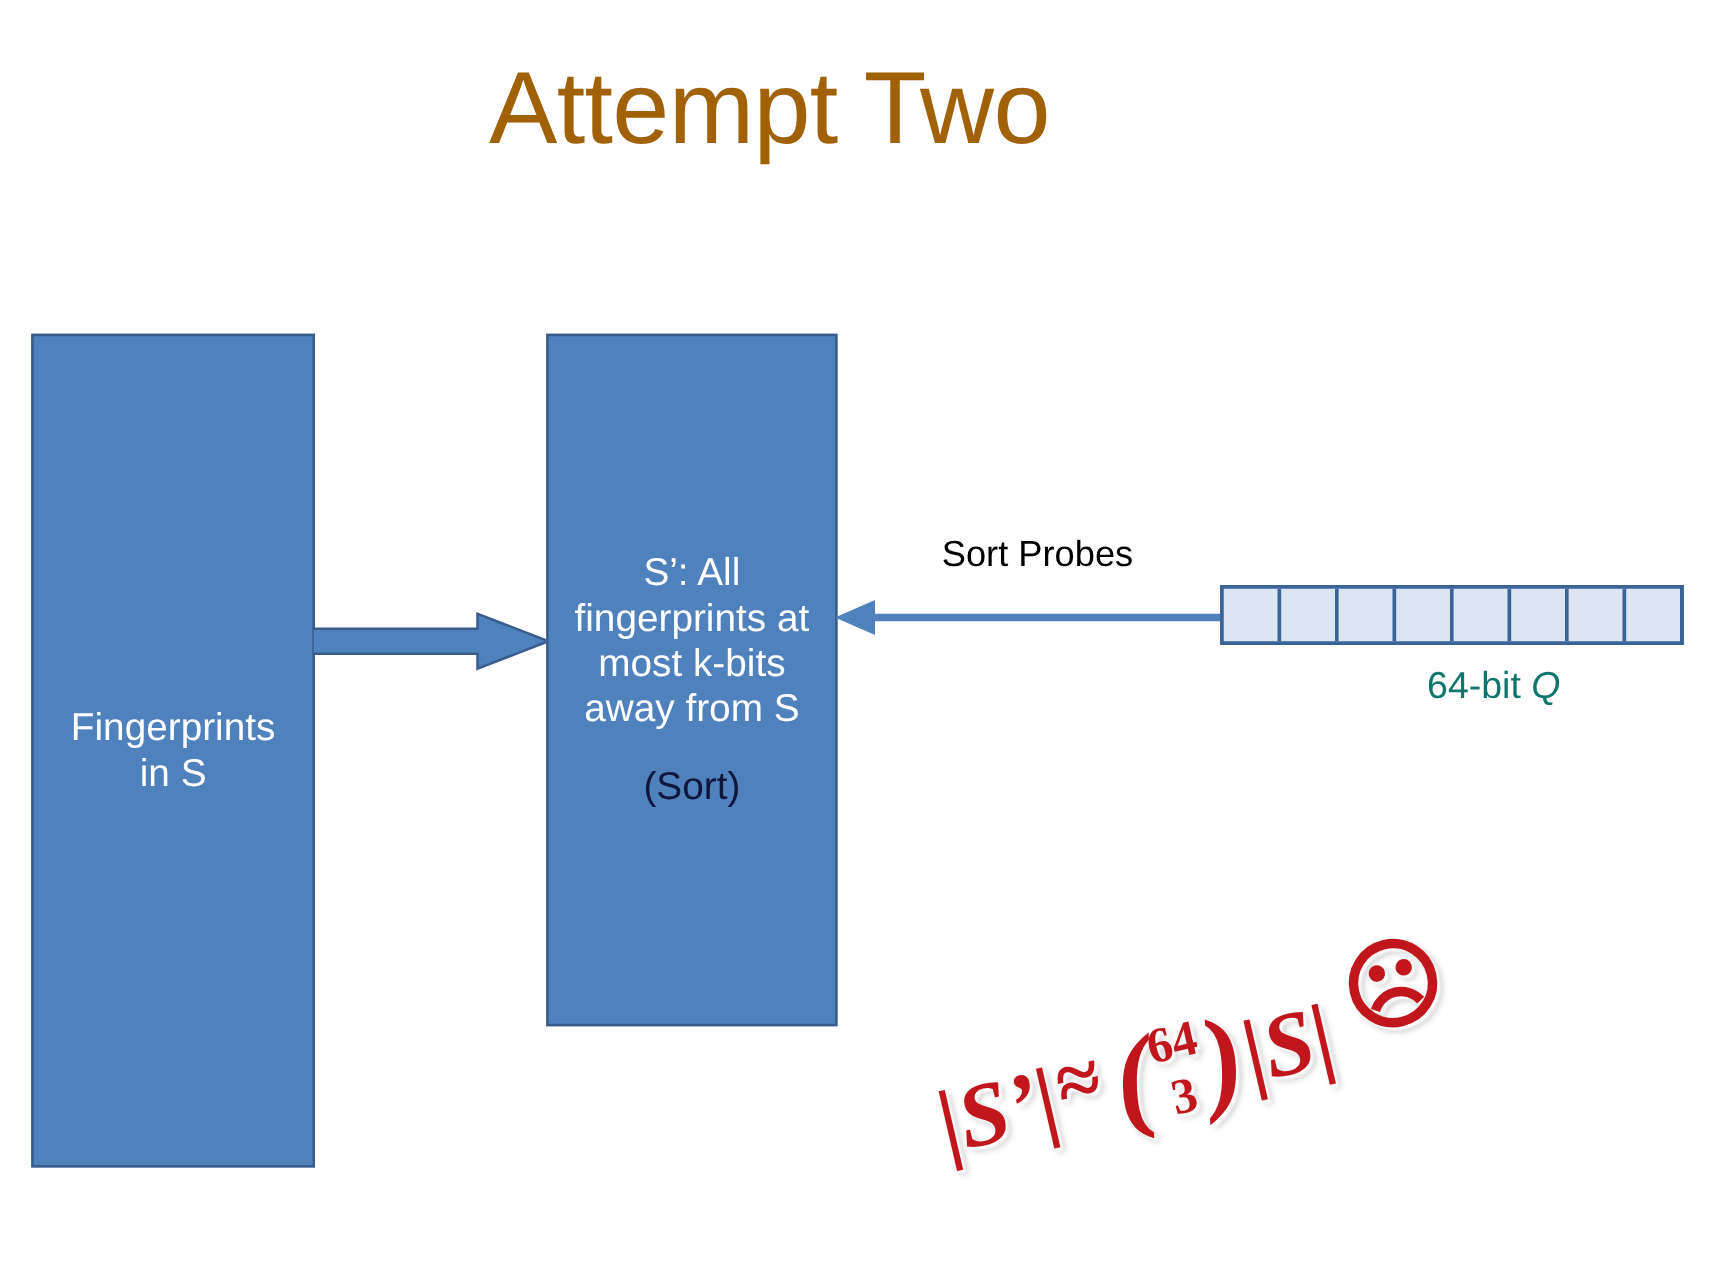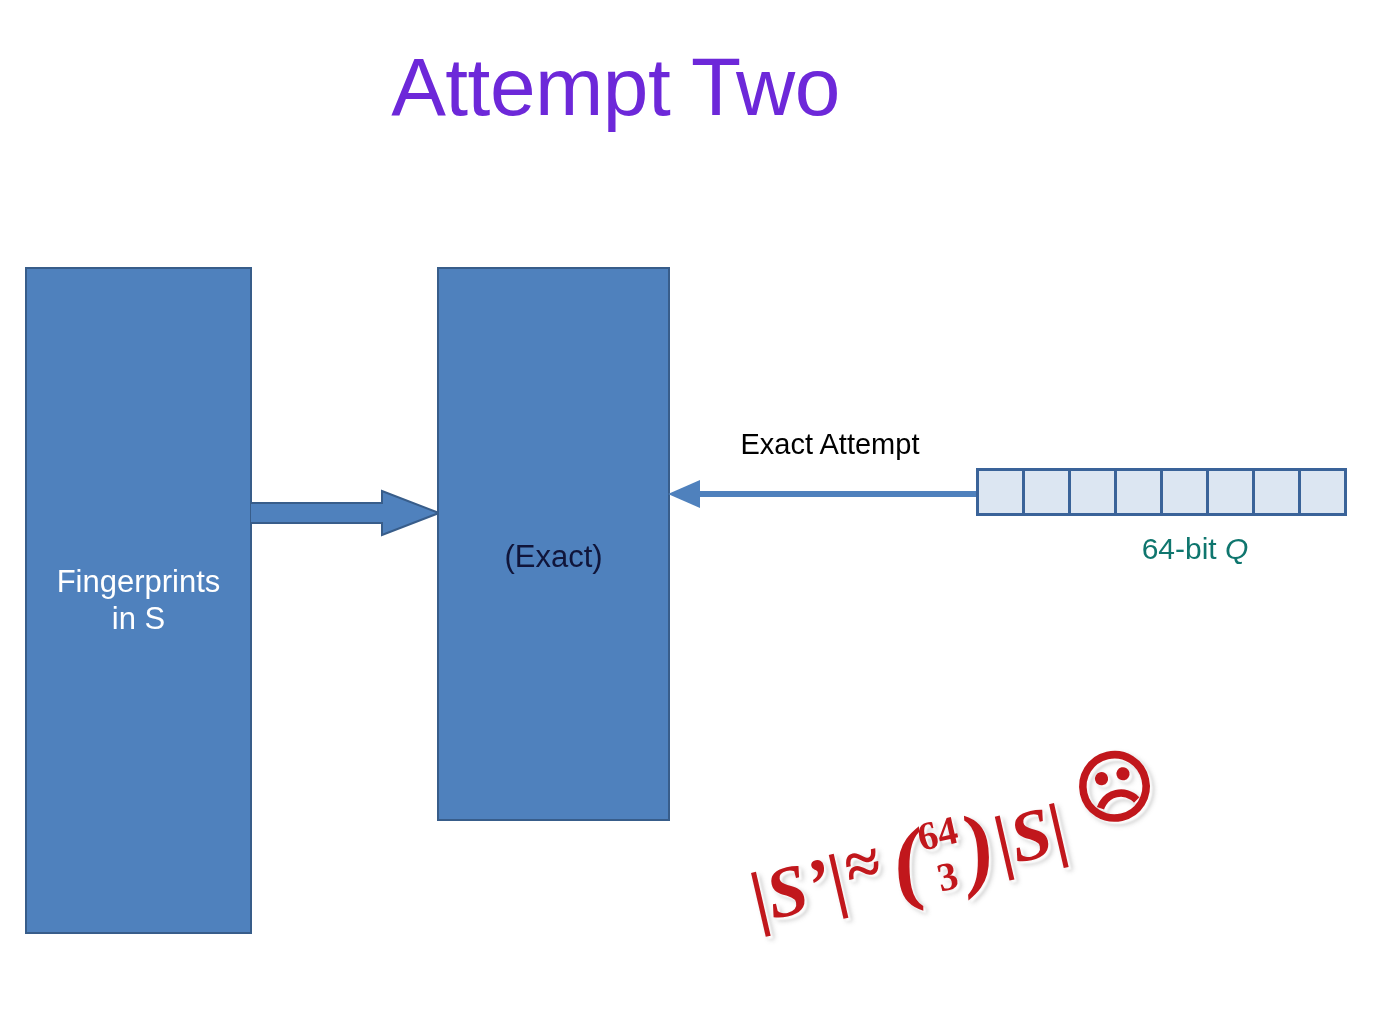--- a/index.html
+++ b/index.html
@@ -20,21 +20,21 @@
   
   .slide-title {
     position: absolute;
     left: 0;
     top: 44px;
     width: 1231px;
     text-align: center;
     font-size: 82px;
     line-height: 1.05;
     font-weight: 400;
-    color: #6d28d9;
+    color: #a16207;
     letter-spacing: -0.5px;
     white-space: pre;
   }
 
   
   .proc-box {
     position: absolute;
     background: #4f81bd;
     border: 2px solid #385d8a;
     box-sizing: border-box;
@@ -198,24 +198,25 @@
 <div id="box-fingerprints" class="proc-box">
   <div class="box-text">Fingerprints
 in S</div>
 </div>
 
 <svg id="block-arrow" viewBox="0 0 190 48">
   <polygon points="0,14 132,14 132,2 189,24 132,46 132,34 0,34" fill="#4f81bd" stroke="#385d8a" stroke-width="2" stroke-linejoin="miter"></polygon>
 </svg>
 
 <div id="box-sprime" class="proc-box">
-  <div class="box-subtext">(Exact)</div>
-</div>
-
-<div id="probe-label">Exact Attempt</div>
+  <div class="box-text">S’: All fingerprints at  most k-bits away from S</div>
+  <div class="box-subtext">(Sort)</div>
+</div>
+
+<div id="probe-label">Sort Probes</div>
 
 <svg id="probe-arrow" viewBox="0 0 310 40">
   <line x1="26" y1="20" x2="310" y2="20" stroke="#4f81bd" stroke-width="6"></line>
   <polygon points="0,20 32,6 32,34" fill="#4f81bd"></polygon>
 </svg>
 
 <div id="bit-strip">
   <div class="bit-cell"></div>
   <div class="bit-cell"></div>
   <div class="bit-cell"></div>

